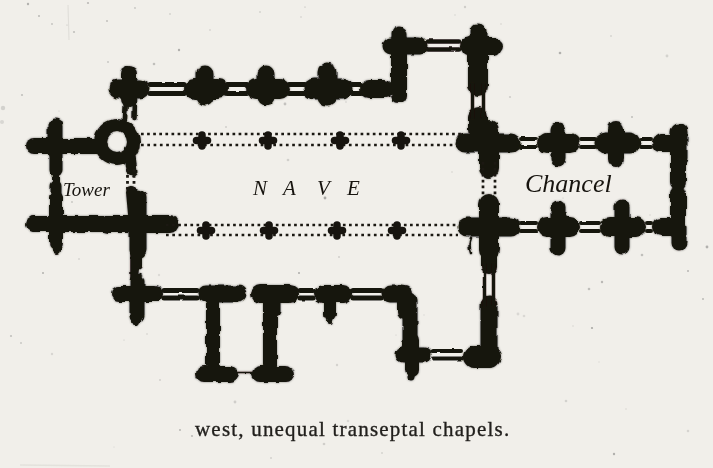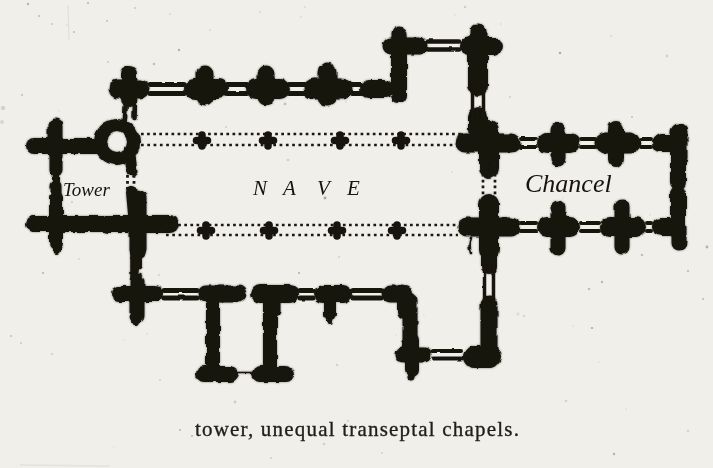--- a/index.html
+++ b/index.html
@@ -352,14 +352,14 @@
 <circle cx="614" cy="454" r="1.2" fill="#555" opacity="0.41"></circle>
 <circle cx="21" cy="343" r="0.8" fill="#555" opacity="0.43"></circle>
 <circle cx="560" cy="53" r="1.3" fill="#555" opacity="0.40"></circle>
 <circle cx="160" cy="380" r="0.9" fill="#555" opacity="0.22"></circle>
 <circle cx="235" cy="402" r="1.4" fill="#555" opacity="0.21"></circle>
 <circle cx="667" cy="56" r="1.4" fill="#555" opacity="0.18"></circle>
 </g>
 </svg>
 
 
-<div class="cap" style="left:195px;top:417px;">tower, unequal transeptal chapels.</div>
+<div class="cap" style="left:195px;top:417px;">west, unequal transeptal chapels.</div>
 </div>
 
 </body></html>

